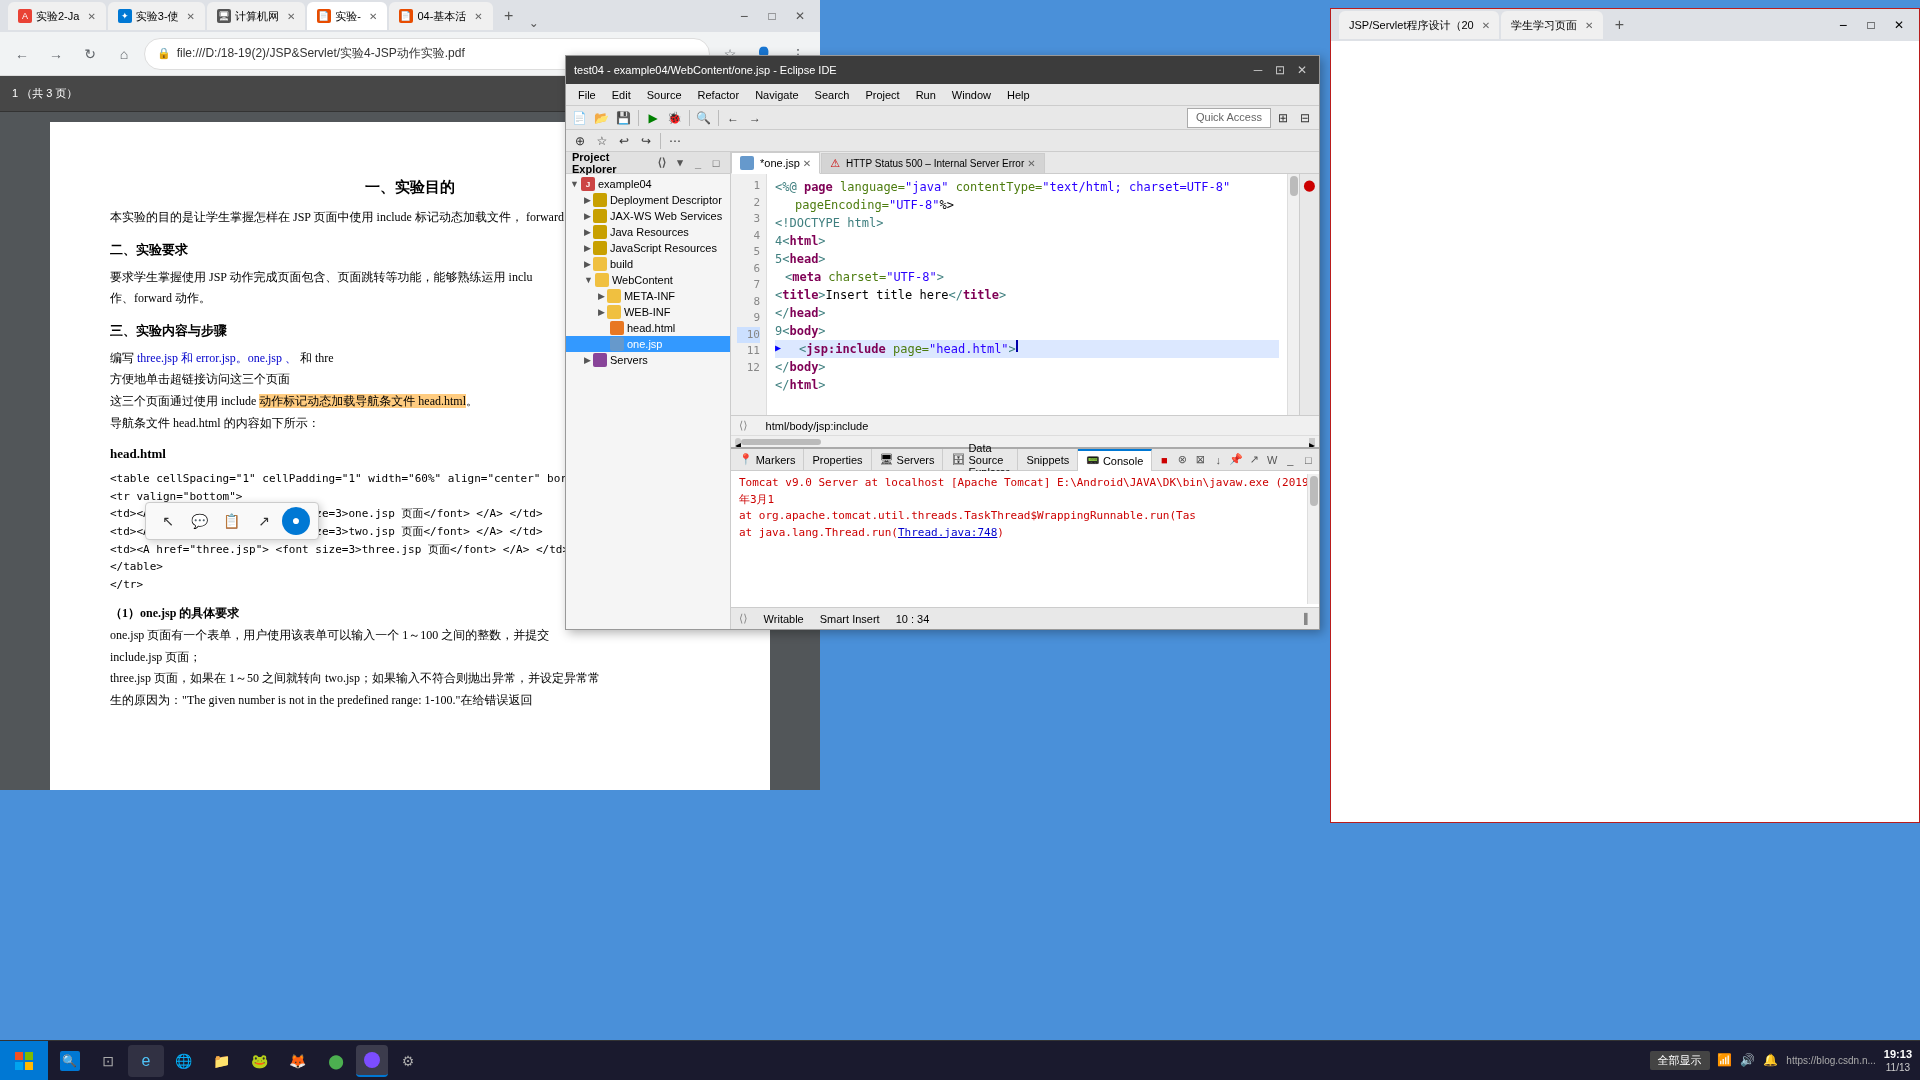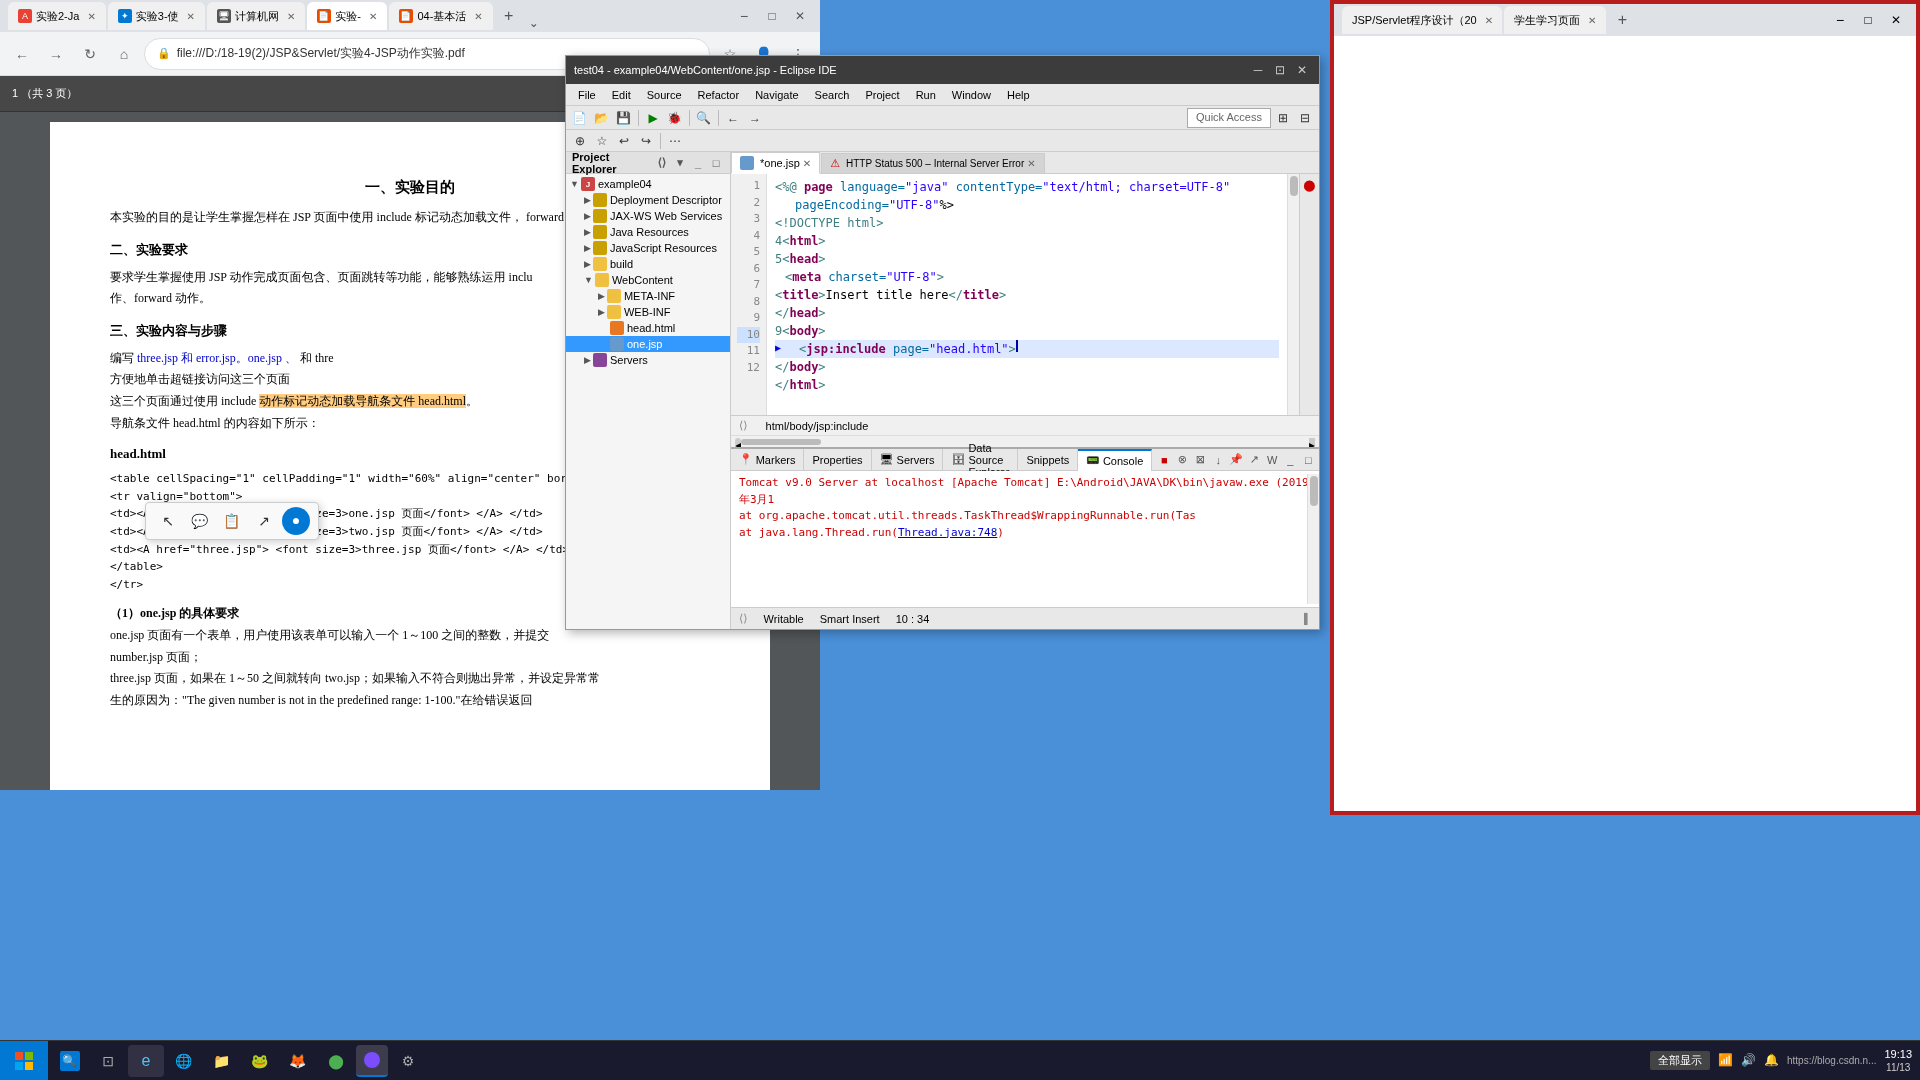--- a/index.html
+++ b/index.html
@@ -78,21 +78,21 @@
     .eclipse-tab { display: flex; align-items: center; gap: 3px; padding: 3px 8px; border: 1px solid #ccc; border-bottom: none; cursor: pointer; font-size: 11px; background: #d4d4d4; margin-right: 1px; }
     .eclipse-tab.active { background: #fff; border-bottom: 1px solid #fff; margin-bottom: -1px; }
     .eclipse-tab-close { color: #666; font-size: 10px; }
     .editor-area { flex: 1; background: #fff; font-family: monospace; font-size: 12px; display: flex; overflow: hidden; }
     .line-numbers { background: #f0f0f0; border-right: 1px solid #ddd; padding: 4px 6px; color: #888; font-size: 11px; line-height: 1.5; min-width: 36px; text-align: right; user-select: none; }
     .code-area { flex: 1; padding: 4px 8px; line-height: 1.5; overflow: auto; color: #000; }
     .code-line { display: flex; white-space: pre; }
     .code-line.highlighted { background: #e8f0fe; }
     .kw { color: #7f0055; font-weight: bold; }
     .str { color: #2a00ff; }
-    .attr { color: #0369a1; }
+    .attr { color: #4d7c0f; }
     .tag { color: #3f7f7f; }
     .line-arrow { color: #0000ff; font-size: 10px; margin-right: 2px; }
 
     
     .eclipse-right-icons { width: 20px; background: #e8e8e8; border-left: 1px solid #ccc; display: flex; flex-direction: column; align-items: center; padding-top: 2px; gap: 2px; }
     .right-icon { width: 18px; height: 18px; display: flex; align-items: center; justify-content: center; cursor: pointer; color: #555; font-size: 11px; }
 
     
     .eclipse-bottom { height: 160px; border-top: 2px solid #aaa; display: flex; flex-direction: column; background: #fff; }
     .bottom-tab { display: flex; align-items: center; gap: 3px; padding: 2px 8px; cursor: pointer; font-size: 11px; border-right: 1px solid #ccc; height: 22px; }
@@ -237,21 +237,21 @@
           <div>    &lt;tr valign="bottom"&gt;</div>
           <div>        &lt;td&gt;&lt;A href="one.jsp"&gt; &lt;font size=3&gt;one.jsp 页面&lt;/font&gt; &lt;/A&gt; &lt;/td&gt;</div>
           <div>        &lt;td&gt;&lt;A href="two.jsp"&gt; &lt;font size=3&gt;two.jsp 页面&lt;/font&gt; &lt;/A&gt; &lt;/td&gt;</div>
           <div>        &lt;td&gt;&lt;A href="three.jsp"&gt; &lt;font size=3&gt;three.jsp 页面&lt;/font&gt; &lt;/A&gt; &lt;/td&gt;</div>
           <div>&lt;/table&gt;</div>
           <div>    &lt;/tr&gt;</div>
         </div>
 
         <div class="content-text" style="font-weight:bold; margin-top:10px;">（1）one.jsp 的具体要求</div>
         <div class="content-text">one.jsp 页面有一个表单，用户使用该表单可以输入一个 1～100 之间的整数，并提交</div>
-        <div class="content-text">number.jsp 页面；</div>
+        <div class="content-text">include.jsp 页面；</div>
         <div class="content-text">three.jsp 页面，如果在 1～50 之间就转向 two.jsp；如果输入不符合则抛出异常，并设定异常常</div>
         <div class="content-text">生的原因为："The given number is not in the predefined range: 1-100."在给错误返回</div>
       </div>
     </div>
   </div>
 
   <div class="eclipse-window">
 
     <div class="eclipse-titlebar">
       <span style="font-size:11px;">test04 - example04/WebContent/one.jsp - Eclipse IDE</span>
@@ -543,21 +543,21 @@
           <span>Writable</span>
           <span>Smart Insert</span>
           <span>10 : 34</span>
           <div style="flex:1;"></div>
           <span style="font-size:10px; color:#888;">▌</span>
         </div>
       </div>
     </div>
   </div>
 
-  <div class="browser-window2" style="border:4px solid #b91c1c;">
+  <div class="browser-window2" style="border:1px solid #b91c1c;margin-top:8px;">
 
     <div style="height:32px; background:#dee1e6; display:flex; align-items:center; padding:0 8px; gap:4px;">
       <div style="display:flex; align-items:flex-end; gap:2px; flex:1;">
         <div class="browser-tab" style="background:#f0f0f0;">
           <span style="font-size:11px;">JSP/Servlet程序设计（20</span>
           <span class="browser-tab-close">✕</span>
         </div>
         <div class="browser-tab" style="background:#f0f0f0;">
           <span style="font-size:11px;">学生学习页面</span>
           <span class="browser-tab-close">✕</span>
@@ -630,19 +630,19 @@
 
       <div style="background:#444; color:#fff; padding:2px 8px; font-size:11px; border-radius:2px; cursor:pointer;">全部显示</div>
 
       <div style="font-size:12px; color:#ccc; cursor:pointer;">📶</div>
       <div style="font-size:12px; color:#ccc; cursor:pointer;">🔊</div>
       <div style="font-size:12px; color:#ccc; cursor:pointer;">🔔</div>
 
       <div style="font-size:10px; color:#aaa; max-width:120px; overflow:hidden; text-overflow:ellipsis; white-space:nowrap;">https://blog.csdn.n...</div>
 
       <div class="taskbar-clock">
-        <div style="font-size:11px; color:#fff; font-weight:normal;">19:13</div>
+        <div style="font-size:11px; color:#fff; font-weight:bold;">19:13</div>
         <div style="font-size:10px; color:#ccc;">11/13</div>
       </div>
     </div>
   </div>
 
 </div>
 
 </body></html>

